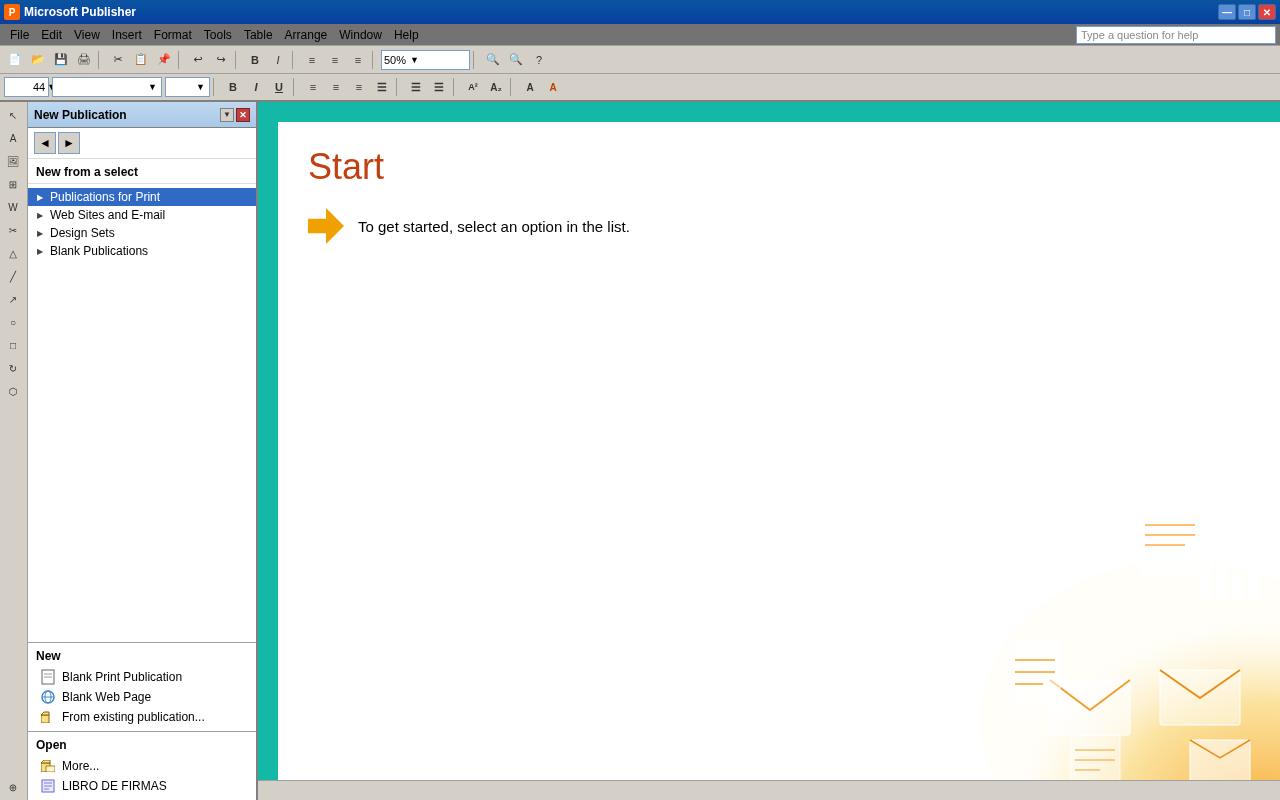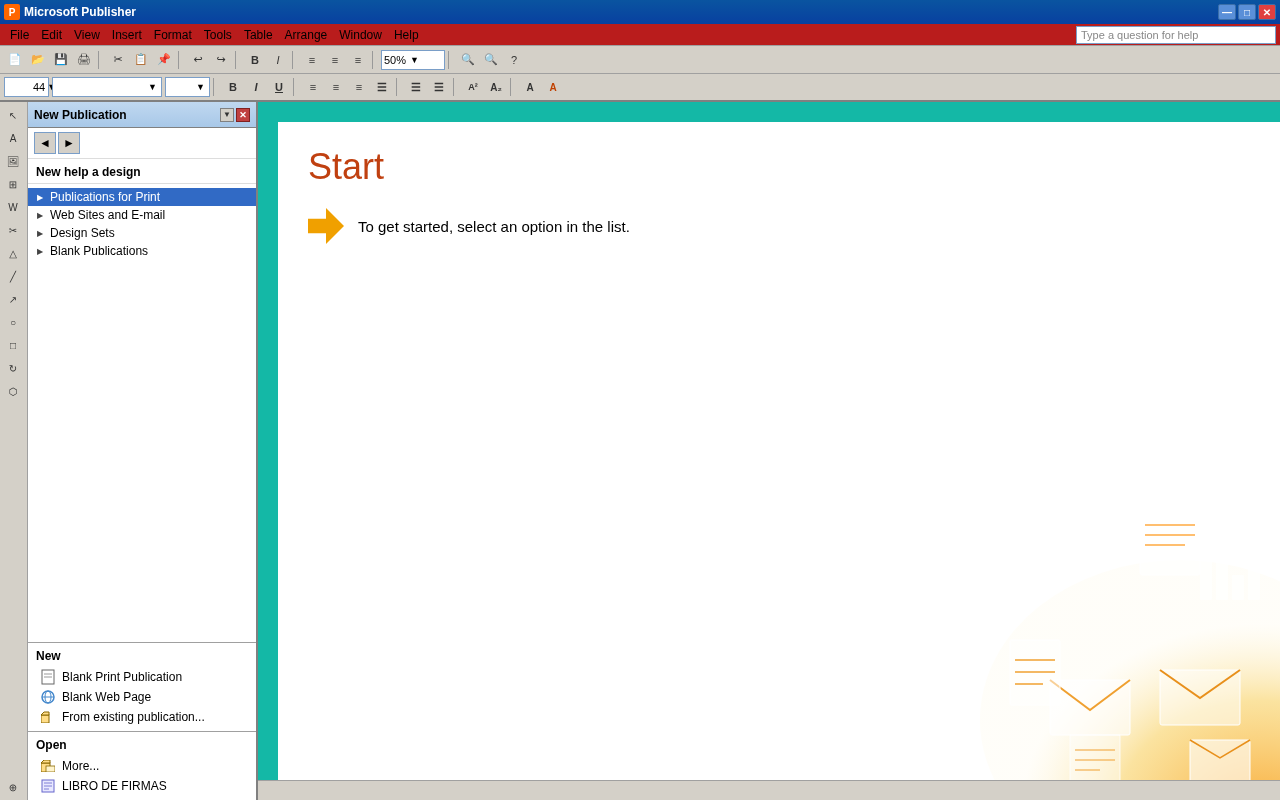--- a/index.html
+++ b/index.html
@@ -19,21 +19,21 @@
     .title-bar-icon { width: 16px; height: 16px; margin-right: 4px; background: #ff6600; border-radius: 2px; display: inline-flex; align-items: center; justify-content: center; font-size: 9px; color: white; font-weight: bold; }
     .title-bar-title { flex: 1; }
     .title-bar-buttons { display: flex; gap: 2px; }
     .title-bar-btn {
       width: 18px; height: 16px; background: #5a8fd8; border: 1px solid #3a6faa; color: white; font-size: 10px; display: flex; align-items: center; justify-content: center; cursor: pointer; border-radius: 2px;
     }
     .title-bar-btn.close { background: #e04040; }
 
     
     .menu-bar {
-      background: #b91c1c;
+      background: #737373;
       height: 22px;
       display: flex;
       align-items: center;
       padding: 0 4px;
       border-bottom: 1px solid #a0a0a0;
       font-size: 12px;
     }
     .menu-item {
       padding: 2px 6px;
       cursor: pointer;
@@ -321,21 +321,21 @@
   <div class="tb-btn">↩</div>
   <div class="tb-btn">↪</div>
   <div class="tb-sep"></div>
   <div class="tb-btn" style="font-weight:bold;">B</div>
   <div class="tb-btn" style="font-style:italic;">I</div>
   <div class="tb-sep"></div>
   <div class="tb-btn">≡</div>
   <div class="tb-btn">≡</div>
   <div class="tb-btn">≡</div>
   <div class="tb-sep"></div>
-  <div class="tb-dropdown" style="width:64px;">
+  <div class="tb-dropdown" style="width:89px;">
     <span>50%</span>
     <span style="margin-left:4px;font-size:9px;">▼</span>
   </div>
   <div class="tb-sep"></div>
   <div class="tb-btn">🔍</div>
   <div class="tb-btn">🔍</div>
   <div class="tb-btn">?</div>
 </div>
 
 <div class="fmt-toolbar">
@@ -397,21 +397,21 @@
       <span class="task-pane-header-title">New Publication</span>
       <div class="pane-collapse">▼</div>
       <div class="pane-close">✕</div>
     </div>
 
     <div class="task-pane-nav">
       <div class="nav-btn">◄</div>
       <div class="nav-btn">►</div>
     </div>
 
-    <div class="task-pane-section-title">New help a design</div>
+    <div class="task-pane-section-title">New from a select</div>
 
     <div class="task-pane-list">
       <div class="list-item-row selected">
         <span class="list-item-arrow selected">▶</span>
         <span>Publications for Print</span>
       </div>
       <div class="list-item-row">
         <span class="list-item-arrow">▶</span>
         <span>Web Sites and E-mail</span>
       </div>

